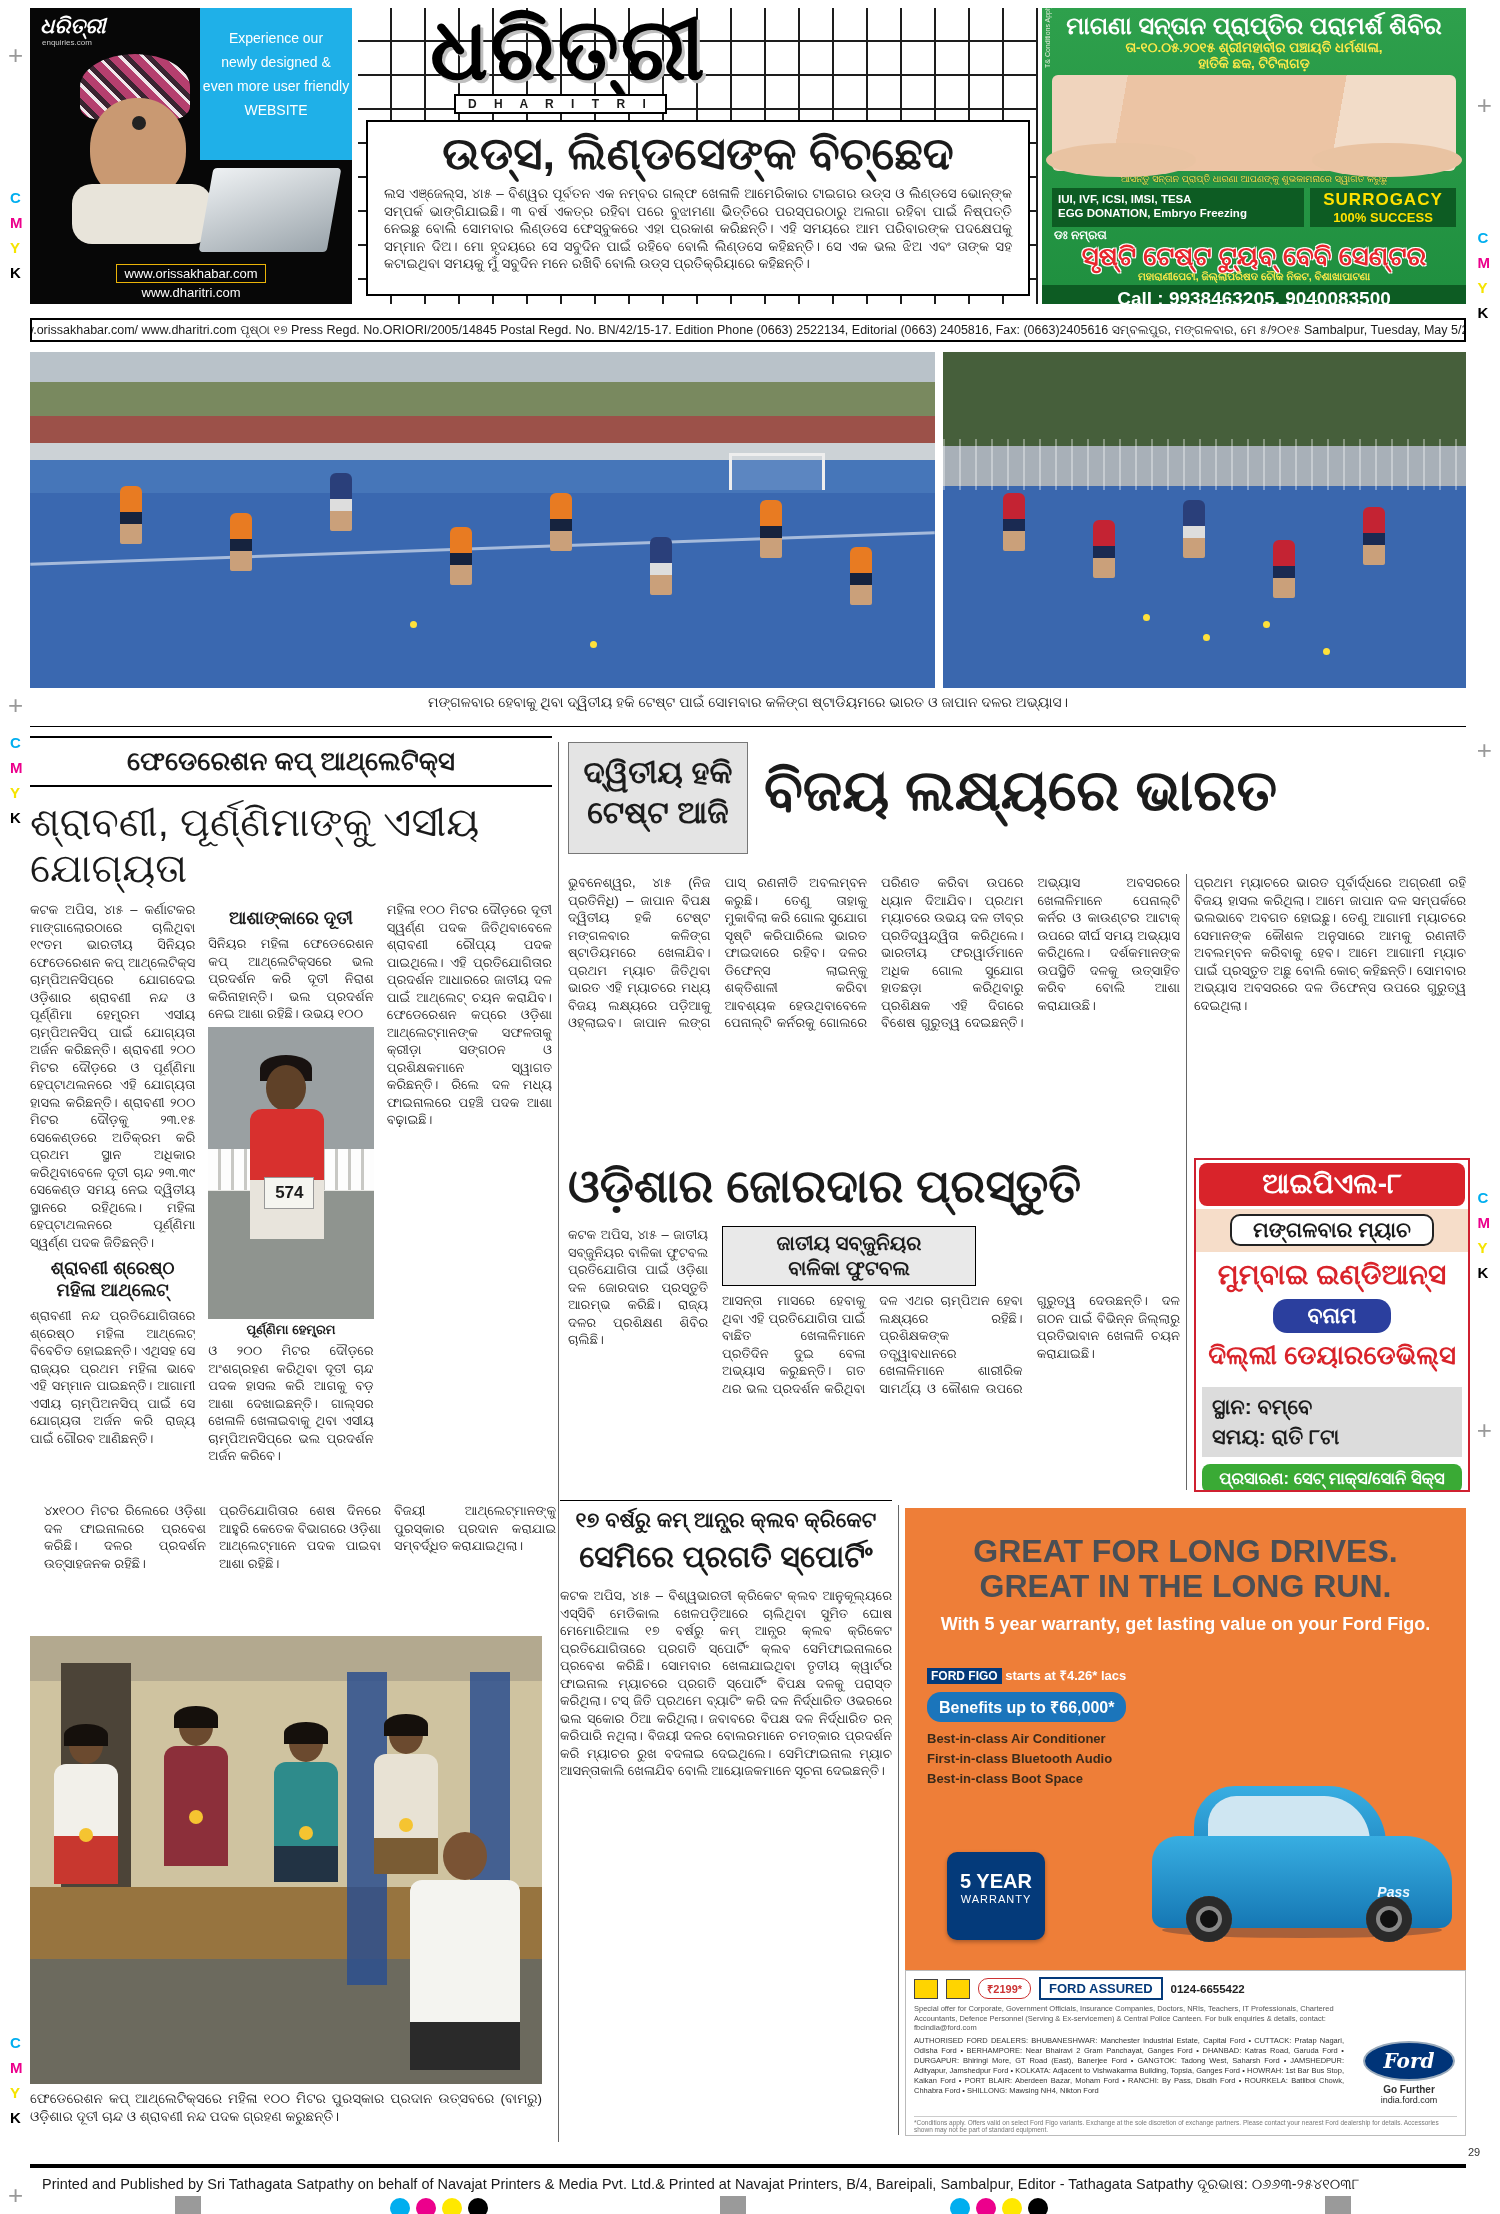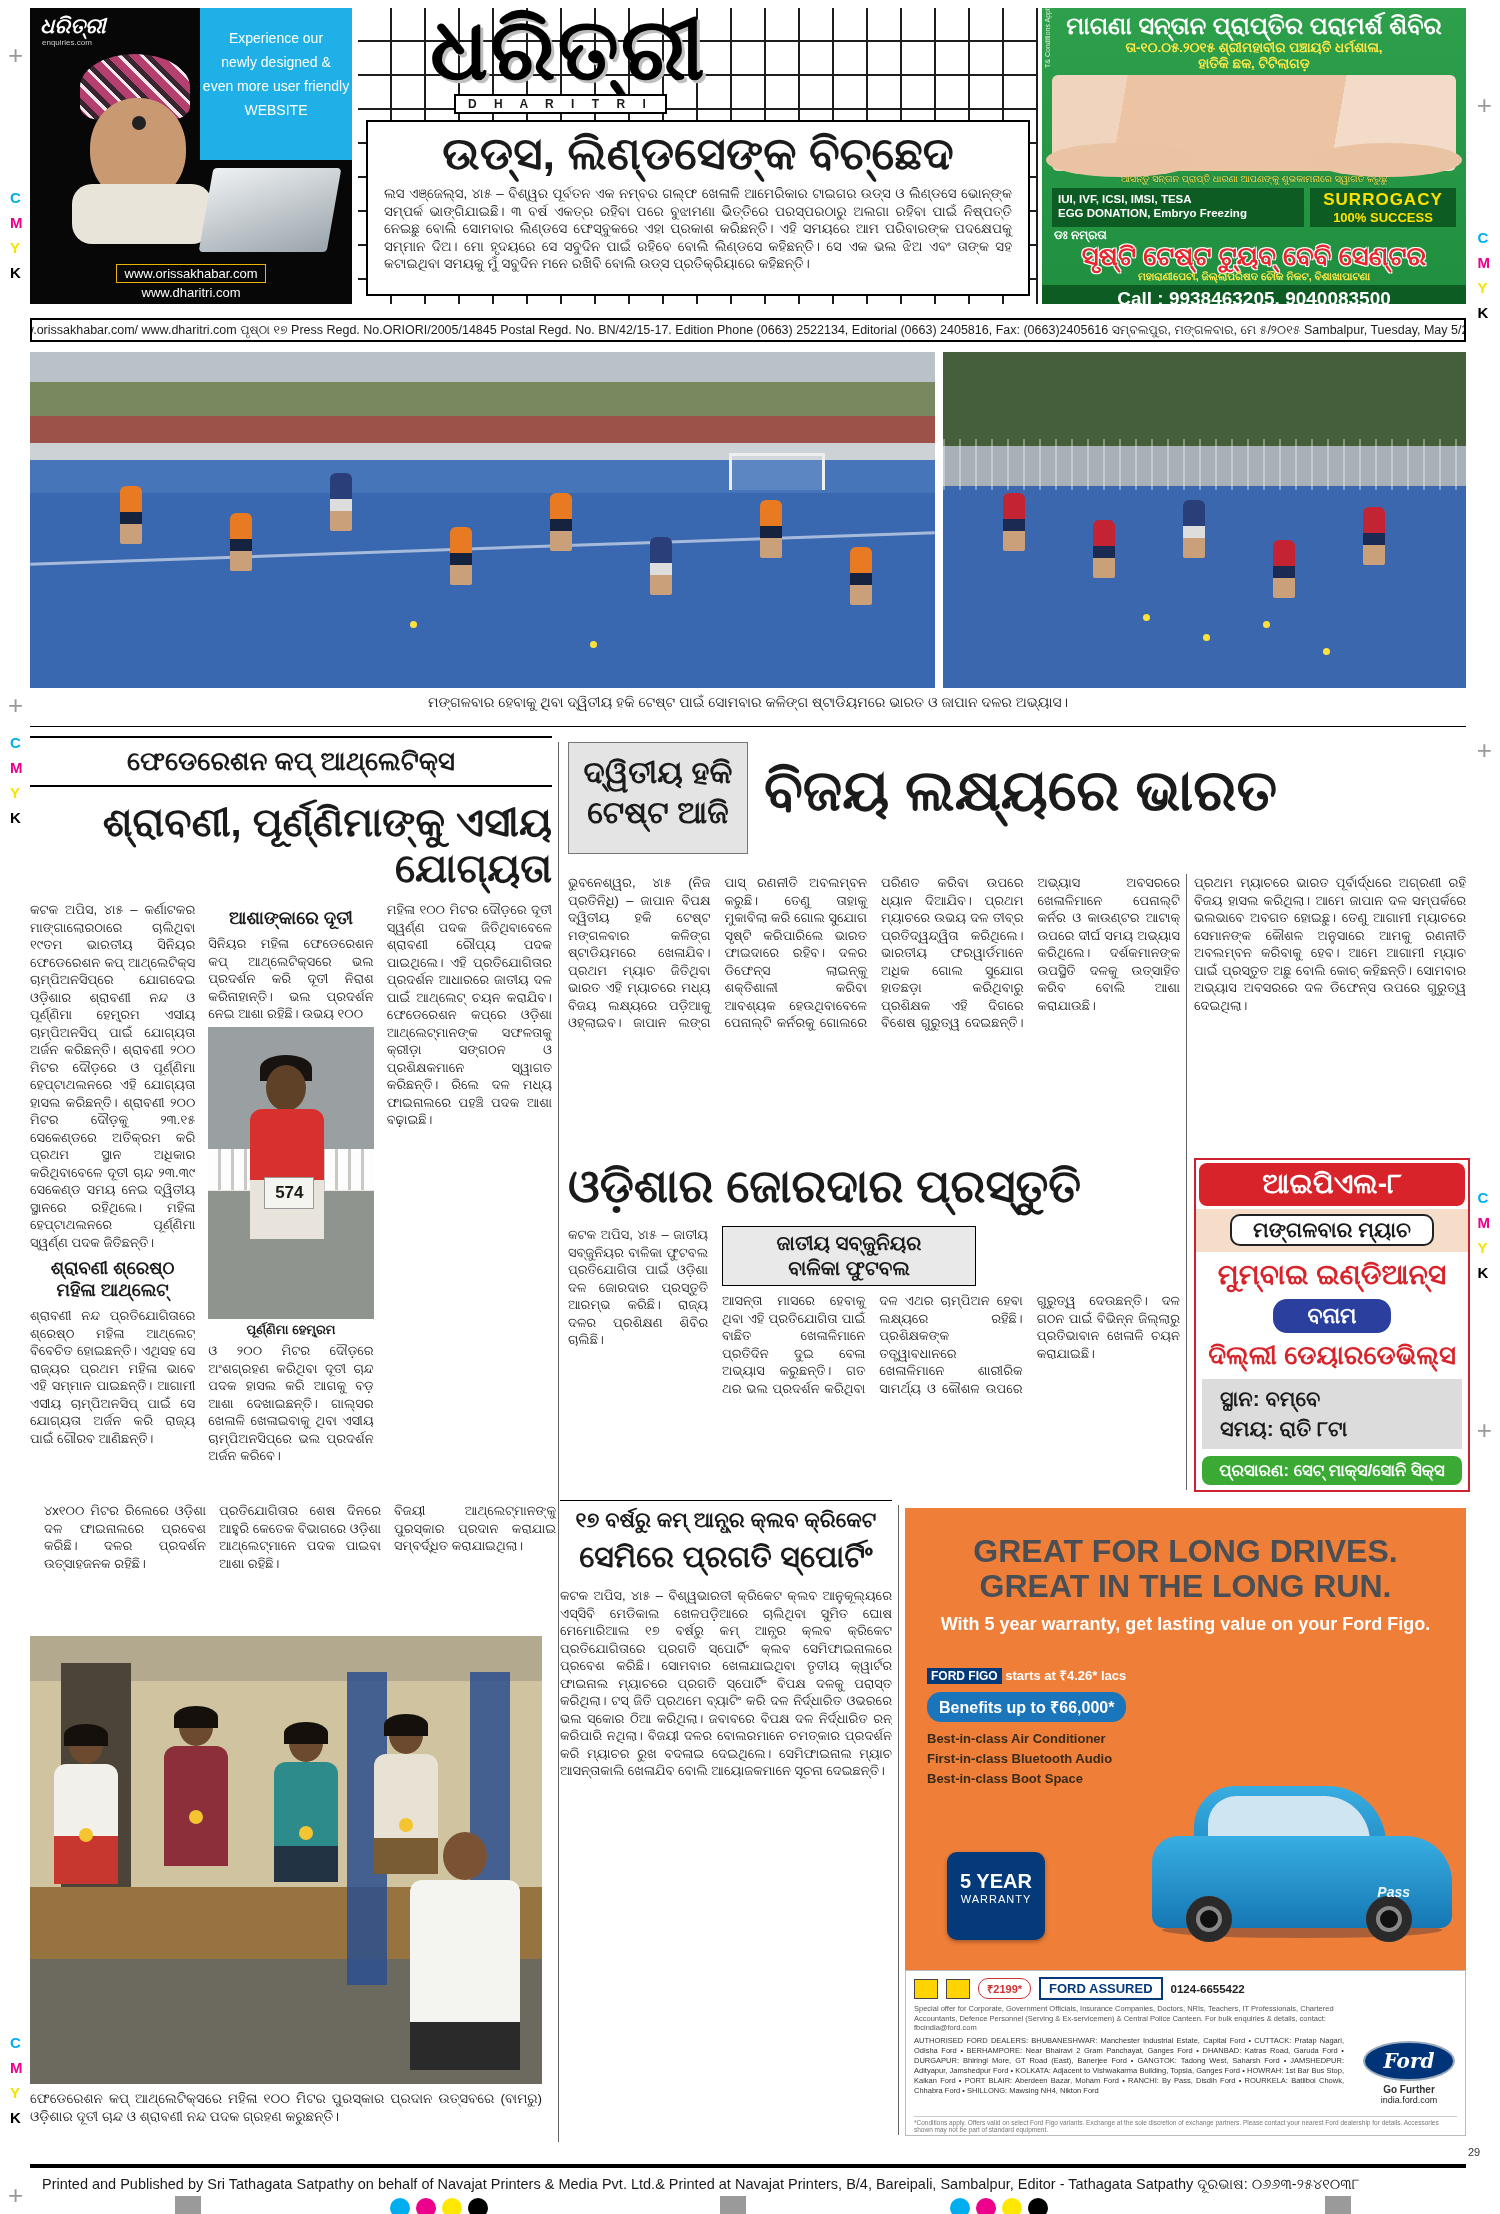--- a/index.html
+++ b/index.html
@@ -78,21 +78,21 @@
   .photo-cap{left:30px;top:694px;width:1436px;text-align:center;font-size:14px;}
   .rule-h{background:#000;height:1px;}
   .rule-v{background:#666;width:1px;}
   
   .kicker{border-top:2px solid #000;border-bottom:2px solid #000;text-align:center;
           font-size:26px;font-weight:bold;padding:8px 0;}
   .bodytxt{font-size:13px;line-height:17.5px;text-align:justify;overflow:hidden;}
   .subh{font-weight:bold;text-align:center;font-size:18px;line-height:22px;margin:6px 0;}
   
   .athletics{left:30px;top:736px;width:522px;}
-  .ath-head{font-size:40px;font-weight:bold;line-height:46px;padding:12px 0 10px;text-align:right;}
+  .ath-head{font-size:40px;font-weight:normal;line-height:46px;padding:12px 0 10px;}
   .ath-cols{display:flex;gap:13px;height:615px;overflow:hidden;}
   .acol{flex:1;}
   .ath-photo{height:292px;background:linear-gradient(#9aa0a2 0 42%,#e8e8e4 42% 56%,#8f948f 56% 100%);position:relative;margin:4px 0 2px;overflow:hidden;}
   .fence2{position:absolute;left:0;right:0;top:42%;height:14%;
      background:repeating-linear-gradient(90deg,#fdfdfd 0 10px,#c8c8c4 10px 13px);}
   .runner-head{position:absolute;left:58px;top:38px;width:40px;height:46px;border-radius:50%;background:#5f4128;}
   .runner-hair{position:absolute;left:52px;top:28px;width:52px;height:26px;border-radius:50% 50% 0 0;background:#181210;}
   .runner-body{position:absolute;left:42px;top:82px;width:74px;height:130px;border-radius:12px 12px 0 0;
      background:linear-gradient(#d8302e 0 55%,#e8e4dc 55% 100%);}
   .bib{position:absolute;left:56px;top:150px;width:48px;height:30px;background:#f5f5f0;border:1px solid #999;
@@ -115,21 +115,21 @@
   .ipl{left:1194px;top:1158px;width:276px;height:334px;border:2px solid #cf2030;background:#fff;box-sizing:border-box;overflow:hidden;}
   .ipl-head{background:#d9232a;color:#fff;font-weight:bold;text-align:center;font-size:28px;
             padding:5px 0;border-radius:8px;margin:3px;}
   .ipl-band{background:#f6ddc9;padding:5px 0 6px;}
   .ipl-chip{background:#fff;border:2px solid #222;border-radius:10px;text-align:center;font-weight:bold;
             font-size:21px;padding:2px 0;width:200px;margin:0 auto;}
   .ipl-team{color:#d9232a;font-weight:bold;text-align:center;font-size:28px;margin-top:7px;
             text-shadow:0.5px 0.5px 0 #fff;}
   .ipl-vs{background:#2b3f9e;color:#fff;font-weight:bold;text-align:center;font-size:22px;width:118px;
           margin:7px auto;border-radius:14px;padding:4px 0;}
-  .ipl-meta{background:#dcdcdc;margin:8px 6px 0;padding:5px 18px;font-weight:bold;font-size:21px;line-height:30px;}
+  .ipl-meta{background:#dcdcdc;margin:16px 6px 0;padding:5px 10px;font-weight:bold;font-size:21px;line-height:30px;}
   .ipl-cast{background:#3aaa35;color:#fff;text-align:center;font-size:16.5px;font-weight:bold;
             margin:7px 6px 0;border-radius:8px;padding:5px 2px;}
   
   .cricket{left:560px;top:1508px;width:332px;}
   .ck-kicker{text-align:center;font-weight:bold;font-size:21px;}
   .ck-head{text-align:center;font-weight:bold;font-size:30px;margin:8px 0 12px;}
   .ck-body{height:560px;}
   
   .ath2{left:44px;top:1502px;width:512px;height:128px;display:flex;gap:13px;overflow:hidden;}
   .medal{left:30px;top:1636px;width:512px;height:448px;overflow:hidden;

